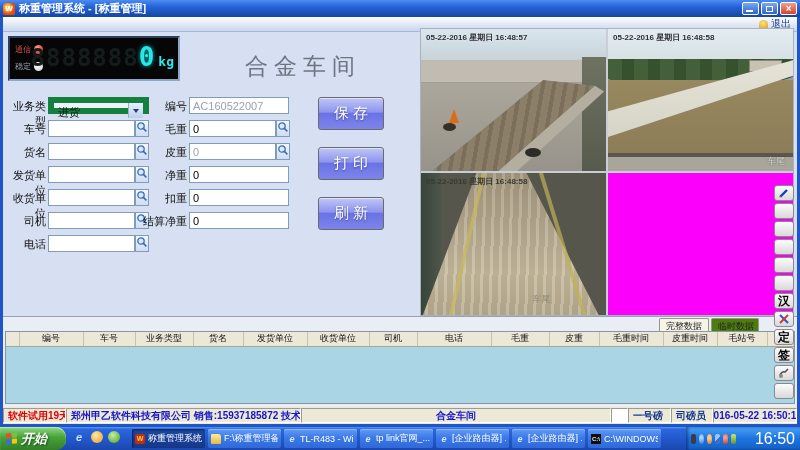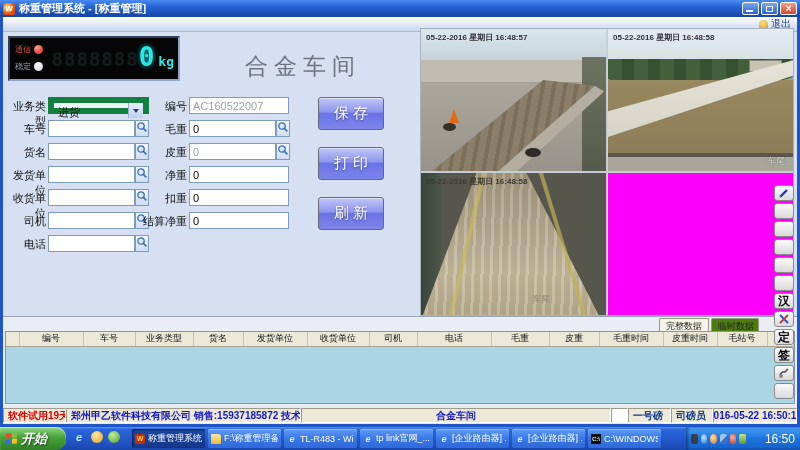--- a/index.html
+++ b/index.html
@@ -35,21 +35,21 @@
   #led { position:absolute; left:5px; top:19px; width:172px; height:45px; background:#060606;
     border:2px solid; border-color:#30405c #8ea6c8 #8ea6c8 #30405c; }
   .led-ind { position:absolute; left:5px; font-size:8px; display:flex; align-items:center; gap:3px; }
   .led-ind .dot { width:9px; height:9px; border-radius:50%; }
   #ind-comm { top:6px; color:#e05050; }
   #ind-comm .dot { background:radial-gradient(circle at 35% 30%,#ff9a8a,#d81c10); }
   #ind-stable { top:23px; color:#9aa6b4; }
   #ind-stable .dot { background:radial-gradient(circle at 35% 30%,#ffffff,#c8ccd4); }
   #led-digits { position:absolute; right:4px; top:4px; display:flex; align-items:baseline;
     font-family:"DejaVu Sans Mono", monospace; font-weight:bold; }
-  #led-ghost { color:#151d1c; font-size:19px; letter-spacing:1px; }
+  #led-ghost { color:#151d1c; font-size:24px; letter-spacing:1px; }
   #led-value { color:#2be8e8; font-size:26px; text-shadow:0 0 5px rgba(0,255,255,.7); }
   #led-unit { color:#2be8e8; font-size:13px; margin-left:4px; font-weight:bold; }
 
   #workshop-title { position:absolute; left:180px; top:34px; width:240px; text-align:center;
     font-size:23px; color:#6e7482; letter-spacing:6px; }
 
   
   .frow { position:absolute; height:17px; }
   .flabel { position:absolute; top:2px; font-size:11px; color:#101010; text-align:right; }
   .flabel.l { left:0; width:43px; }
@@ -181,21 +181,21 @@
   .ticon { flex:0 0 auto; width:10px; height:10px; font-size:9px; line-height:10px; text-align:center; font-weight:bold; }
   .ticon.w { color:#ffd24a; background:#c03010; border-radius:2px; font-size:7px; }
   .ticon.folder { background:linear-gradient(180deg,#ffe9a0,#e8b93a); border-radius:1px 3px 1px 1px; }
   .ticon.ie { color:#cfe6ff; font-style:italic; }
   .ticon.cmd { background:#101010; color:#e8e8e8; font-size:6px; line-height:10px; }
   .tlabel { overflow:hidden; text-overflow:clip; white-space:nowrap; }
   #tray { position:absolute; right:0; top:0; width:114px; height:23px;
     background:linear-gradient(180deg,#4aa2f4 0%,#1d74e0 50%,#1560c4 100%); box-shadow:inset 2px 0 3px rgba(0,20,80,.5);
     display:flex; align-items:center; gap:3px; padding:0 5px; }
   .tray-ic { width:10px; height:10px; border-radius:2px; }
-  #clock { color:#fff; font-size:12px; margin-left:16px; }
+  #clock { color:#fff; font-size:16px; margin-left:16px; }
 </style>
 </head>
 <body>
 
 <div id="screen">
 
   <div id="app">
     <div id="titlebar">
       <span id="title-icon">W</span>
       <span>称重管理系统 - [称重管理]</span>

